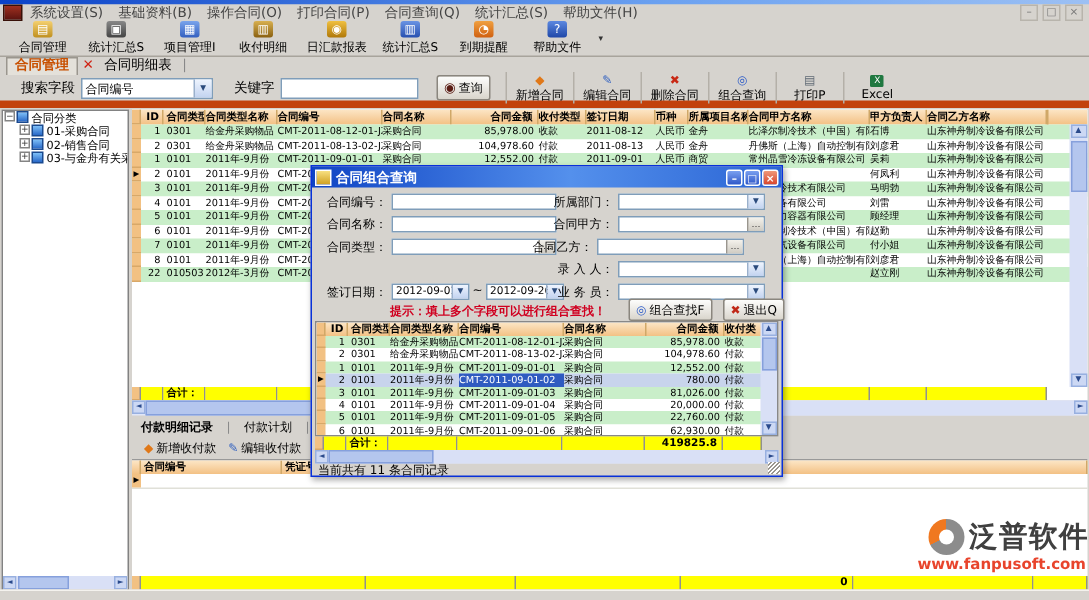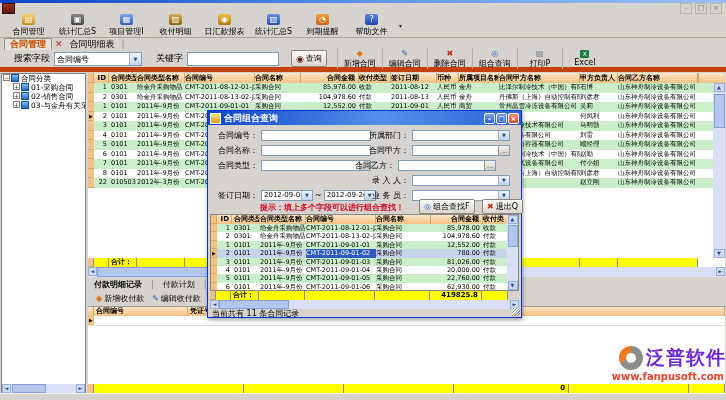--- a/index.html
+++ b/index.html
@@ -101,32 +101,32 @@
   #byellow span{background:#ffff00;border-right:1px solid #909090;box-sizing:border-box;flex:none;height:9px}
   #byellow .y0{width:6px;background:#f2c183}
   .y1{width:150px}.y2{width:100px}.y3{width:110px}.y4{width:115px;text-align:right;padding-right:3px}.y5{width:120px}.yf{flex:1 !important}
   #statusstrip{left:0;top:393px;width:726px;height:7px;background:#d6d3ce;border-top:1px solid #f4f2ee}
 
   
   #watermark{left:580px;top:345px;width:146px;height:48px;display:flex;flex-direction:column;align-items:flex-end;z-index:2}
   .wmrow{display:flex;align-items:center;gap:3px}
   .wmlogo{width:24px;height:24px;border-radius:50%;background:conic-gradient(#8c8c8c 0 68%,#f07820 68% 100%);position:relative}
   .wmlogo::after{content:"";position:absolute;left:7px;top:7px;width:10px;height:10px;border-radius:50%;background:#fff}
-  .wmname{font-size:19px;font-weight:bold;color:#6d28d9;letter-spacing:1px;white-space:nowrap}
+  .wmname{font-size:19px;font-weight:bold;color:#404040;letter-spacing:1px;white-space:nowrap}
   .wmurl{font-size:10px;font-weight:bold;color:#e8442c;margin-right:2px}
 
   
   #dialog{left:207px;top:110px;width:315px;height:208px;background:#d6d3ce;border:1px solid #0831d9;box-shadow:1px 2px 4px rgba(0,0,0,.35);z-index:10;box-sizing:border-box}
   #dtitle{height:14px;background:linear-gradient(90deg,#0f44c4,#5490ec 55%,#2a64d4);display:flex;align-items:center;color:#fff;font-weight:bold;font-size:9px;padding:0 2px}
   .dtico{width:9px;height:9px;background:linear-gradient(#f8e080,#d0a020);border:1px solid #fff;margin-right:3px;flex:none}
   #dwinbtns{margin-left:auto;display:flex;gap:1px}
   .dwb{width:11px;height:11px;border:1px solid #fff;border-radius:2px;font-size:7px;line-height:10px;text-align:center;color:#fff;box-sizing:border-box}
   .dwb.bmin,.dwb.bmax{background:linear-gradient(#7aa0f0,#3058c8)}
   .dwb.bclose{background:linear-gradient(#f09878,#d8452c);font-weight:bold}
-  .frow{position:absolute;height:12px;display:flex;align-items:center;font-size:8px}
+  .frow{position:absolute;height:12px;display:flex;align-items:flex-start;font-size:8px}
   .flabel{width:46px;text-align:right;margin-right:3px;white-space:nowrap;flex:none}
   .fin{position:relative;background:#fff;border:1px solid #7f9db9;height:11px;box-sizing:border-box;font-size:7px;line-height:9px;padding-left:2px}
   .fin .car{width:10px;line-height:9px}
   .fin .dots{position:absolute;right:0;top:0;width:10px;height:100%;background:linear-gradient(#f4f2ec,#cfcbc2);border-left:1px solid #9a968e;font-size:6px;text-align:center;line-height:9px;color:#333}
   .tilde{margin:0 2px}
   #dhint{position:absolute;left:52px;top:91px;color:#d00020;font-weight:bold;font-size:8px;white-space:nowrap}
   #dfind{position:absolute;left:211px;top:88px;height:13px}
   #dexit{position:absolute;left:274px;top:88px;height:13px}
   .fico{color:#2858c8;font-size:8px}.xico{color:#c02818;font-size:8px}
   #dgrid{position:absolute;left:2px;top:103px;width:309px;height:77px;background:#fff;border:1px solid #888;box-sizing:border-box;overflow:hidden}
@@ -154,20 +154,23 @@
   #dstatus{position:absolute;left:0;top:198px;width:100%;height:9px;font-size:8px;line-height:9px;padding-left:4px;box-sizing:border-box}
   #dgrip{position:absolute;right:1px;bottom:1px;width:8px;height:8px;
          background:repeating-linear-gradient(135deg,#fff 0 1px,#9a968e 1px 2px)}
 </style>
 </head>
 <body>
 
 <div class="abs" id="titlestrip"></div>
 <div class="abs" id="menubar">
   <span class="sysicon"></span>
+  <span>
+    
+  <span class="menuitem">系统设置(S)</span><span class="menuitem">基础资料(B)</span><span class="menuitem">操作合同(O)</span><span class="menuitem">打印合同(P)</span><span class="menuitem">合同查询(Q)</span><span class="menuitem">统计汇总(S)</span><span class="menuitem">帮助文件(H)</span></span>
   <span id="winctrls">
     <span class="wc">–</span>
     <span class="wc">□</span>
     <span class="wc">×</span>
   </span>
 </div>
 
 <div class="abs" id="toolbar">
   <span style="display:flex">
 

